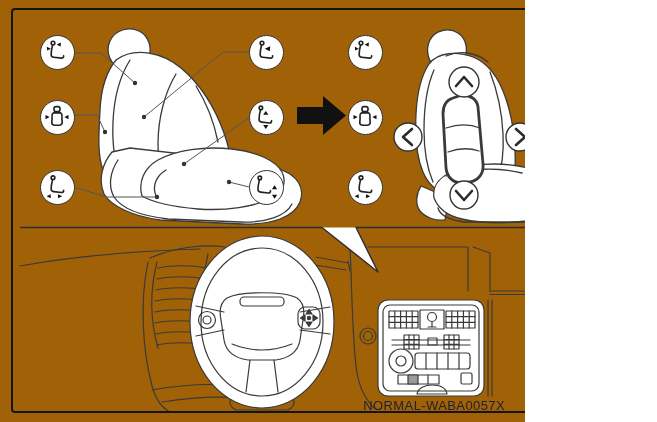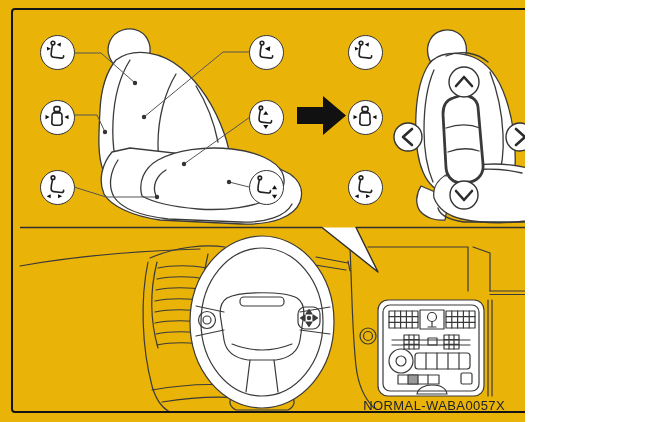--- a/index.html
+++ b/index.html
@@ -1,16 +1,16 @@
 <!DOCTYPE html>
 <html><head>
 <meta charset="utf-8">
 <style>
   html,body{margin:0;padding:0;background:#fff;}
-  #stage{position:relative;width:525px;height:422px;background:#eab308;overflow:hidden;
+  #stage{position:relative;width:525px;height:422px;background:#a16207;overflow:hidden;
          font-family:"Liberation Sans",sans-serif;}
   #art{position:absolute;left:0;top:0;}
   .icon-circle{position:absolute;width:35px;height:35px;border:1.4px solid #333;
     border-radius:50%;background:#fff;box-sizing:border-box;
     display:flex;align-items:center;justify-content:center;}
   .icon-circle.bold{border:3.2px solid #0c0c0c;}
   .icon-circle svg{display:block;}
   #figure-code{position:absolute;right:20px;bottom:9px;font-size:13px;color:#20222e;
     letter-spacing:.4px;}
   .sym{stroke:#222;stroke-width:1.5;fill:none;stroke-linecap:round;stroke-linejoin:round;}

